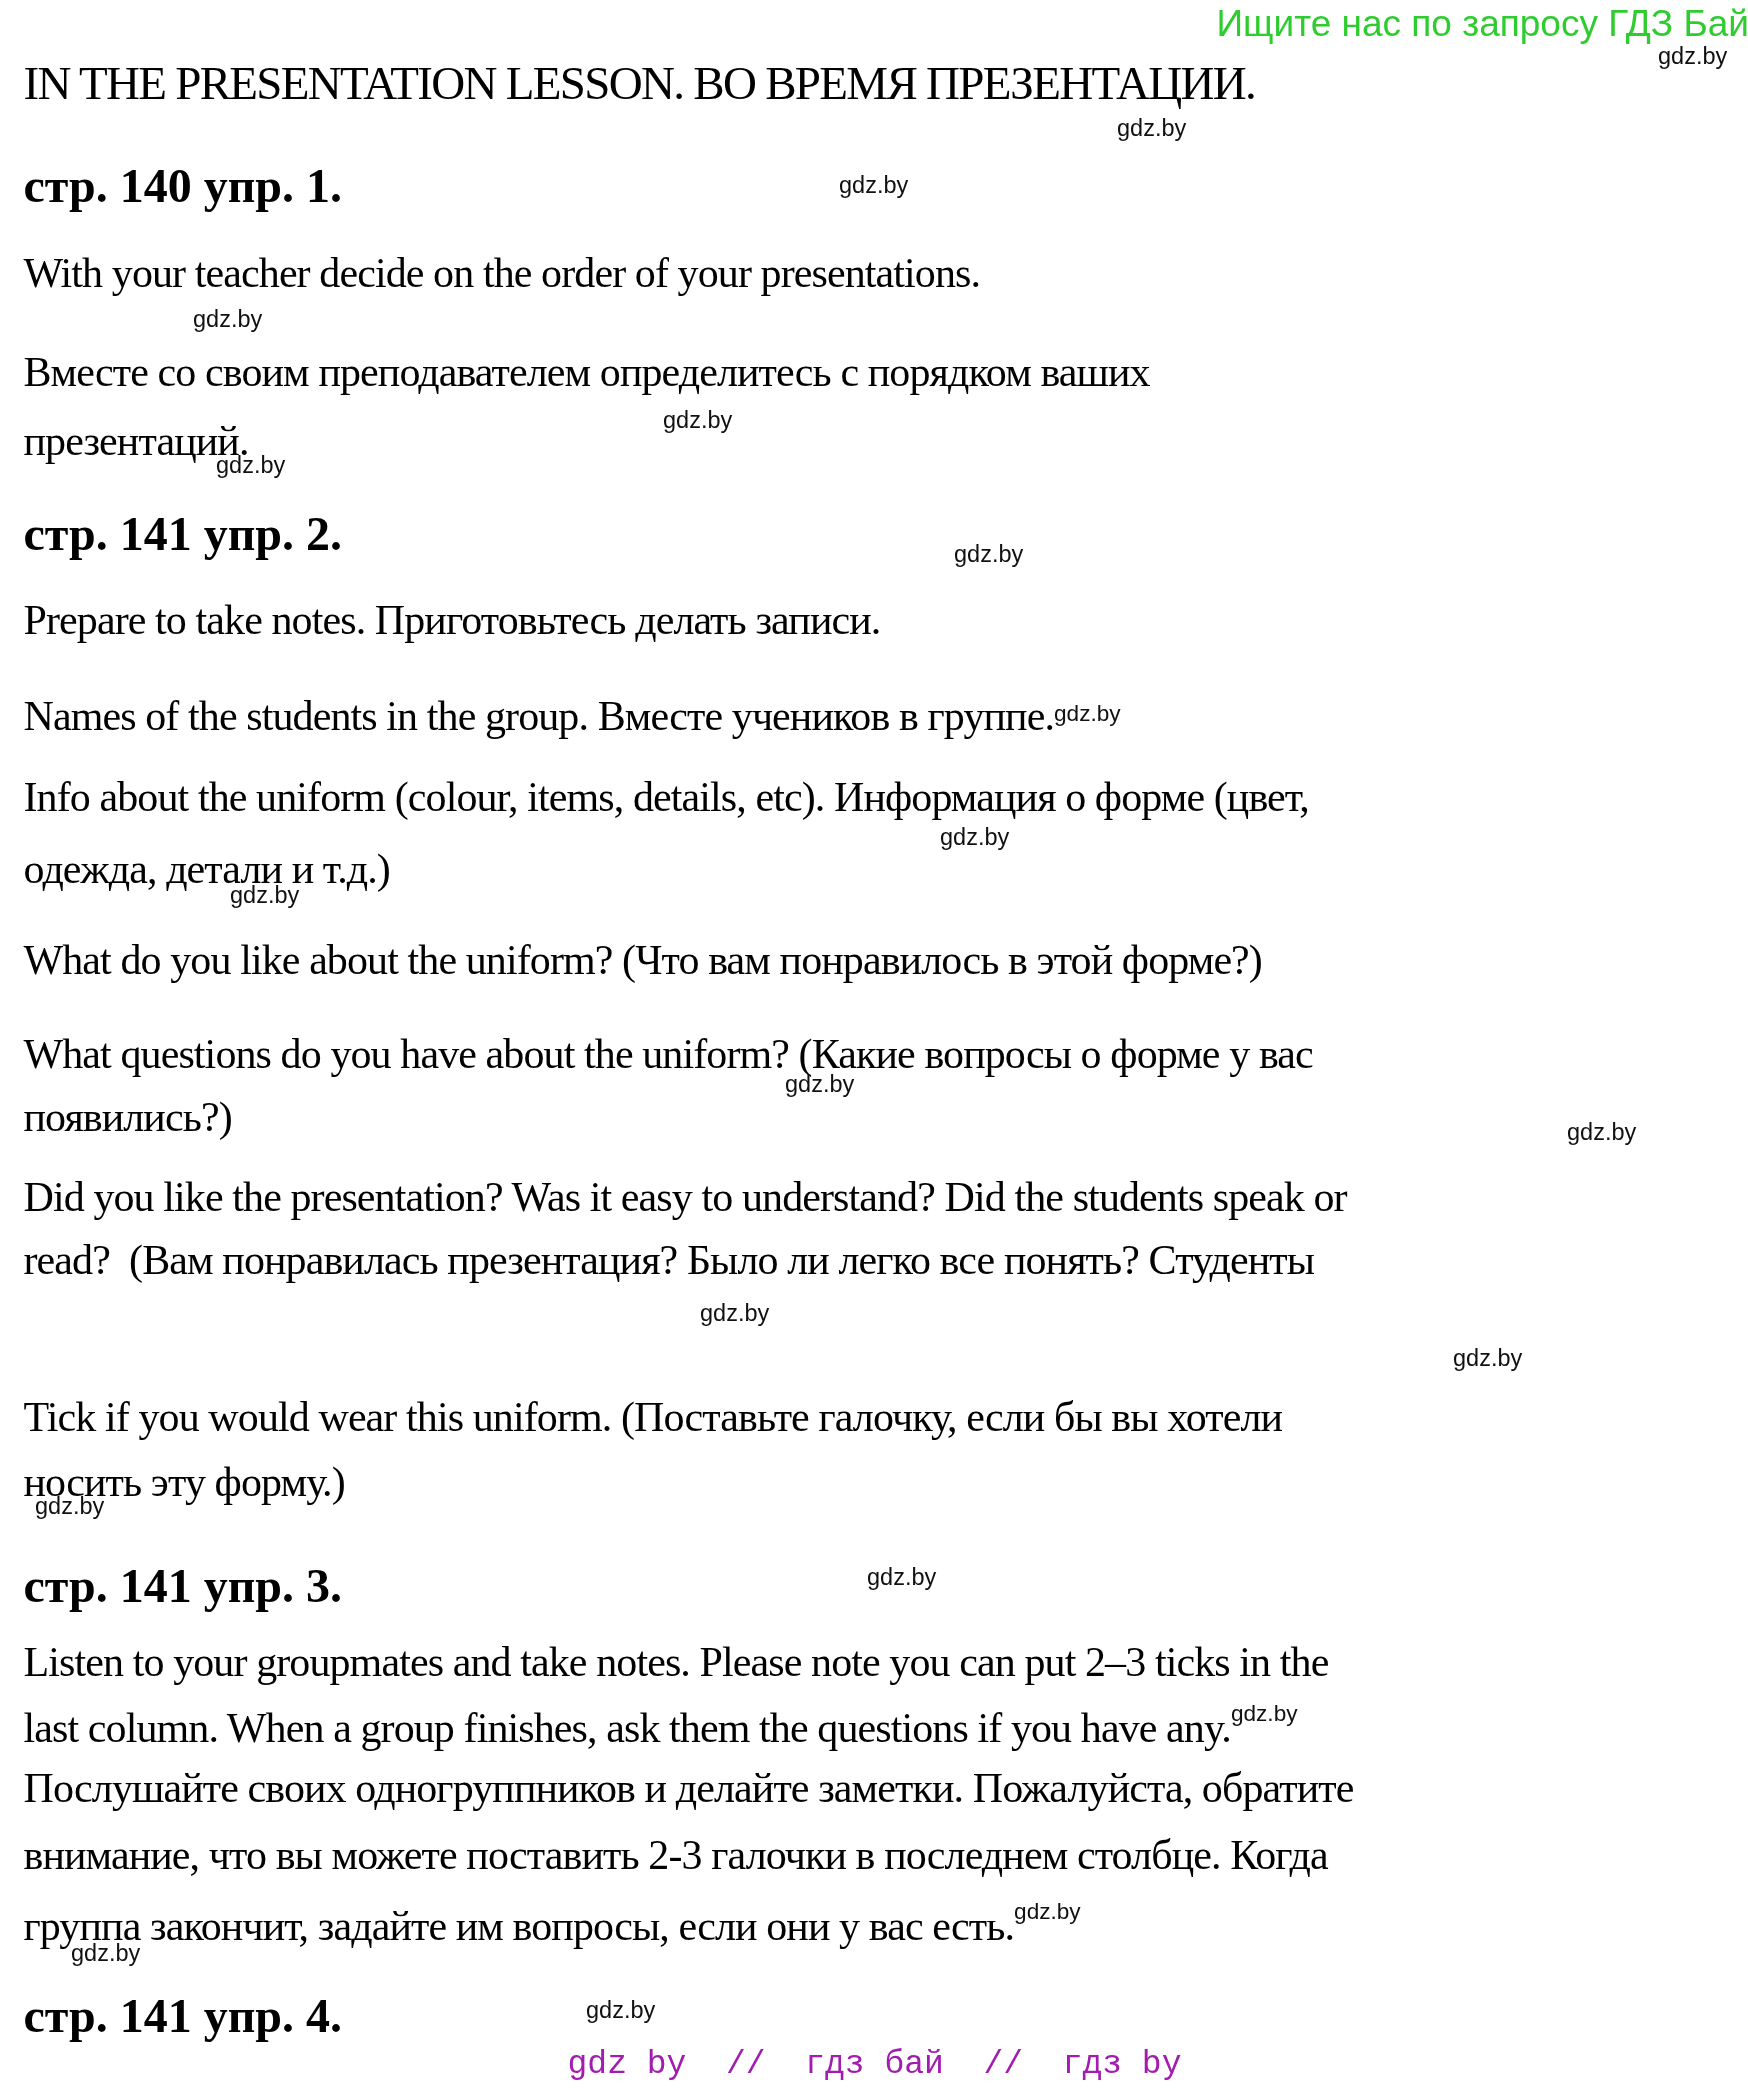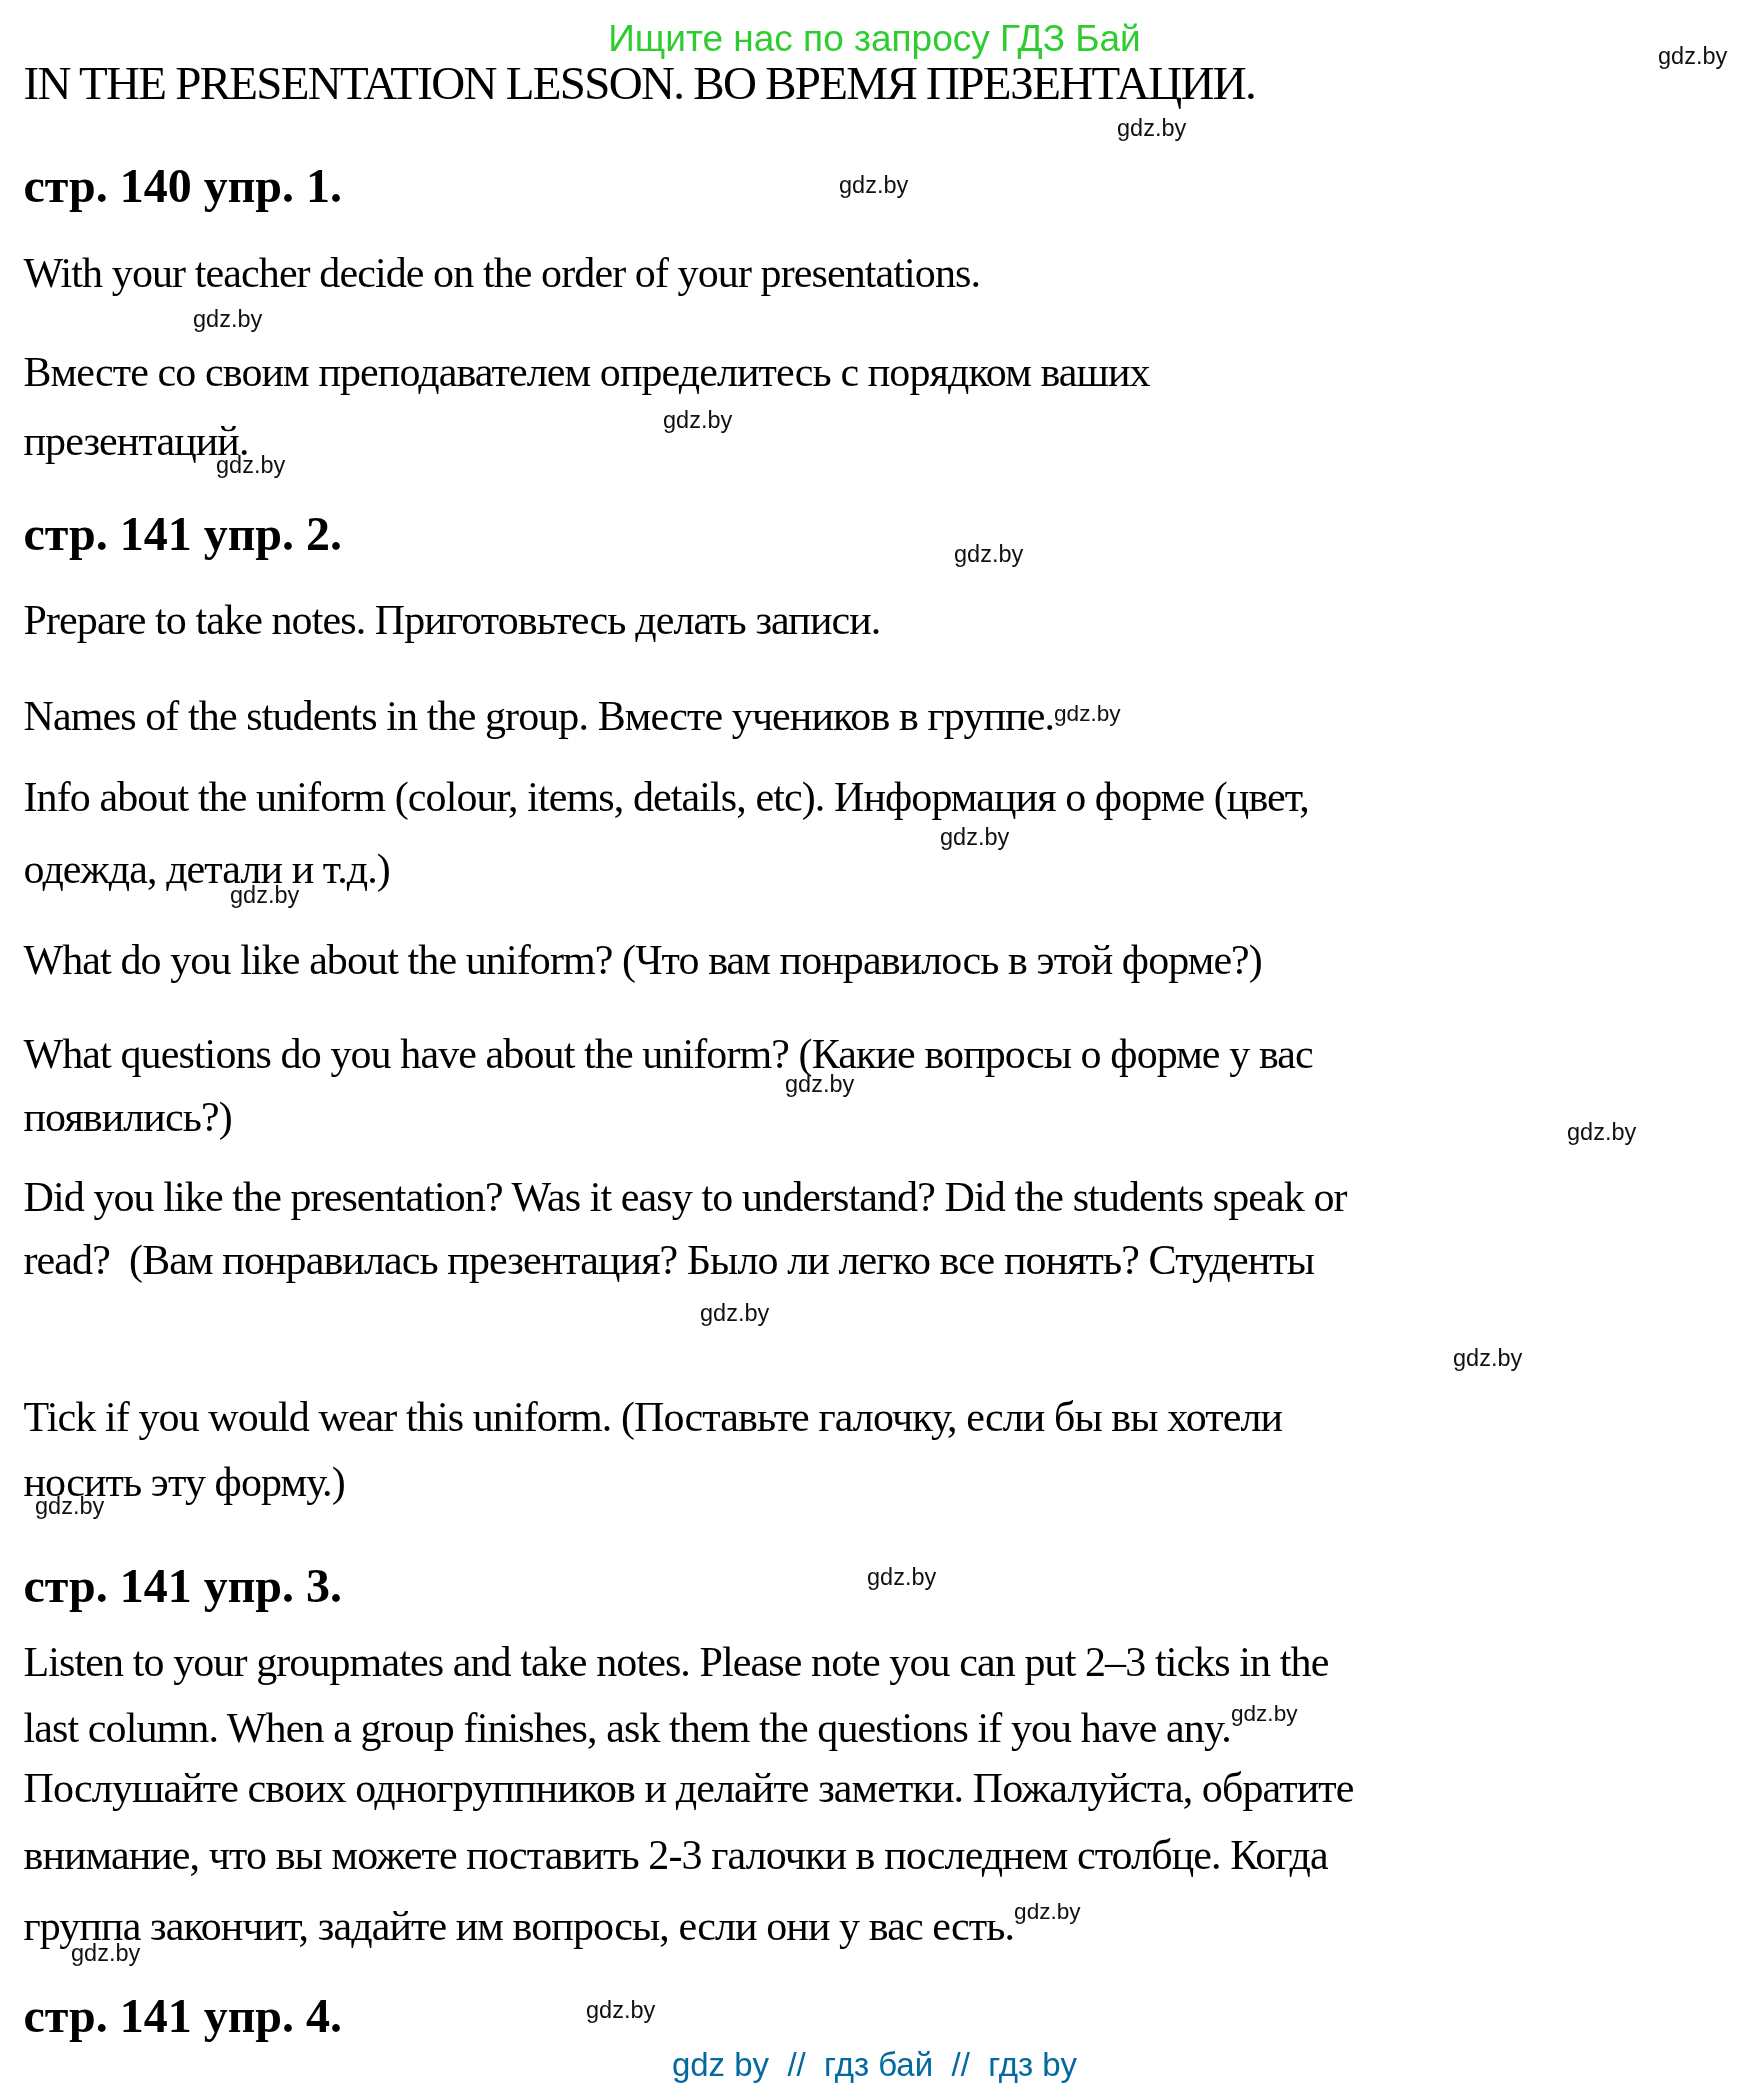--- a/index.html
+++ b/index.html
@@ -2,21 +2,21 @@
 <html style="font-size:14px"><head>
 <meta charset="utf-8">
 <style>
   html,body { margin:0; padding:0; background:#ffffff; }
   .page {
     position:relative; width:1749px; height:2093px;
     background:#ffffff; color:#000000; overflow:hidden;
     font-family:"Liberation Serif", serif;
   }
   .banner {
-    position:absolute; top:18px; left:0; width:100%; text-align:center;
+    position:absolute; top:3px; left:0; width:100%; text-align:right;
     font-family:"Liberation Sans", sans-serif;
     font-size:37px; color:#2fcc2f; white-space:pre;
   }
   .title {
     position:absolute; left:23.5px; top:56px;
     font-size:47px; letter-spacing:-1.7px; white-space:pre; font-weight:400;
   }
   .h {
     position:absolute; left:23.5px;
     font-size:48px; font-weight:bold; white-space:pre;
@@ -31,22 +31,22 @@
     font-size:23.5px; letter-spacing:0; color:#111111; white-space:pre;
   }
   .wmi {
     font-family:"Liberation Sans", sans-serif;
     font-size:22.6px; letter-spacing:0; color:#111111;
     vertical-align:8.7px;
   }
   .wmi.sup { vertical-align:21px; }
   .footer {
     position:absolute; top:2046px; left:0; width:100%; text-align:center;
-    font-family:Liberation Sans, sans-serif;
-    font-size:33px; color:#0369a1; white-space:pre;
+    font-family:Liberation Mono, monospace;
+    font-size:33px; color:#a21caf; white-space:pre;
   }
 </style>
 </head>
 <body>
 
 <div class="page">
 
   <div class="banner">Ищите нас по запросу ГДЗ Бай</div>
 
   <div class="wm" style="left:1658px; top:43px;">gdz.by</div>

